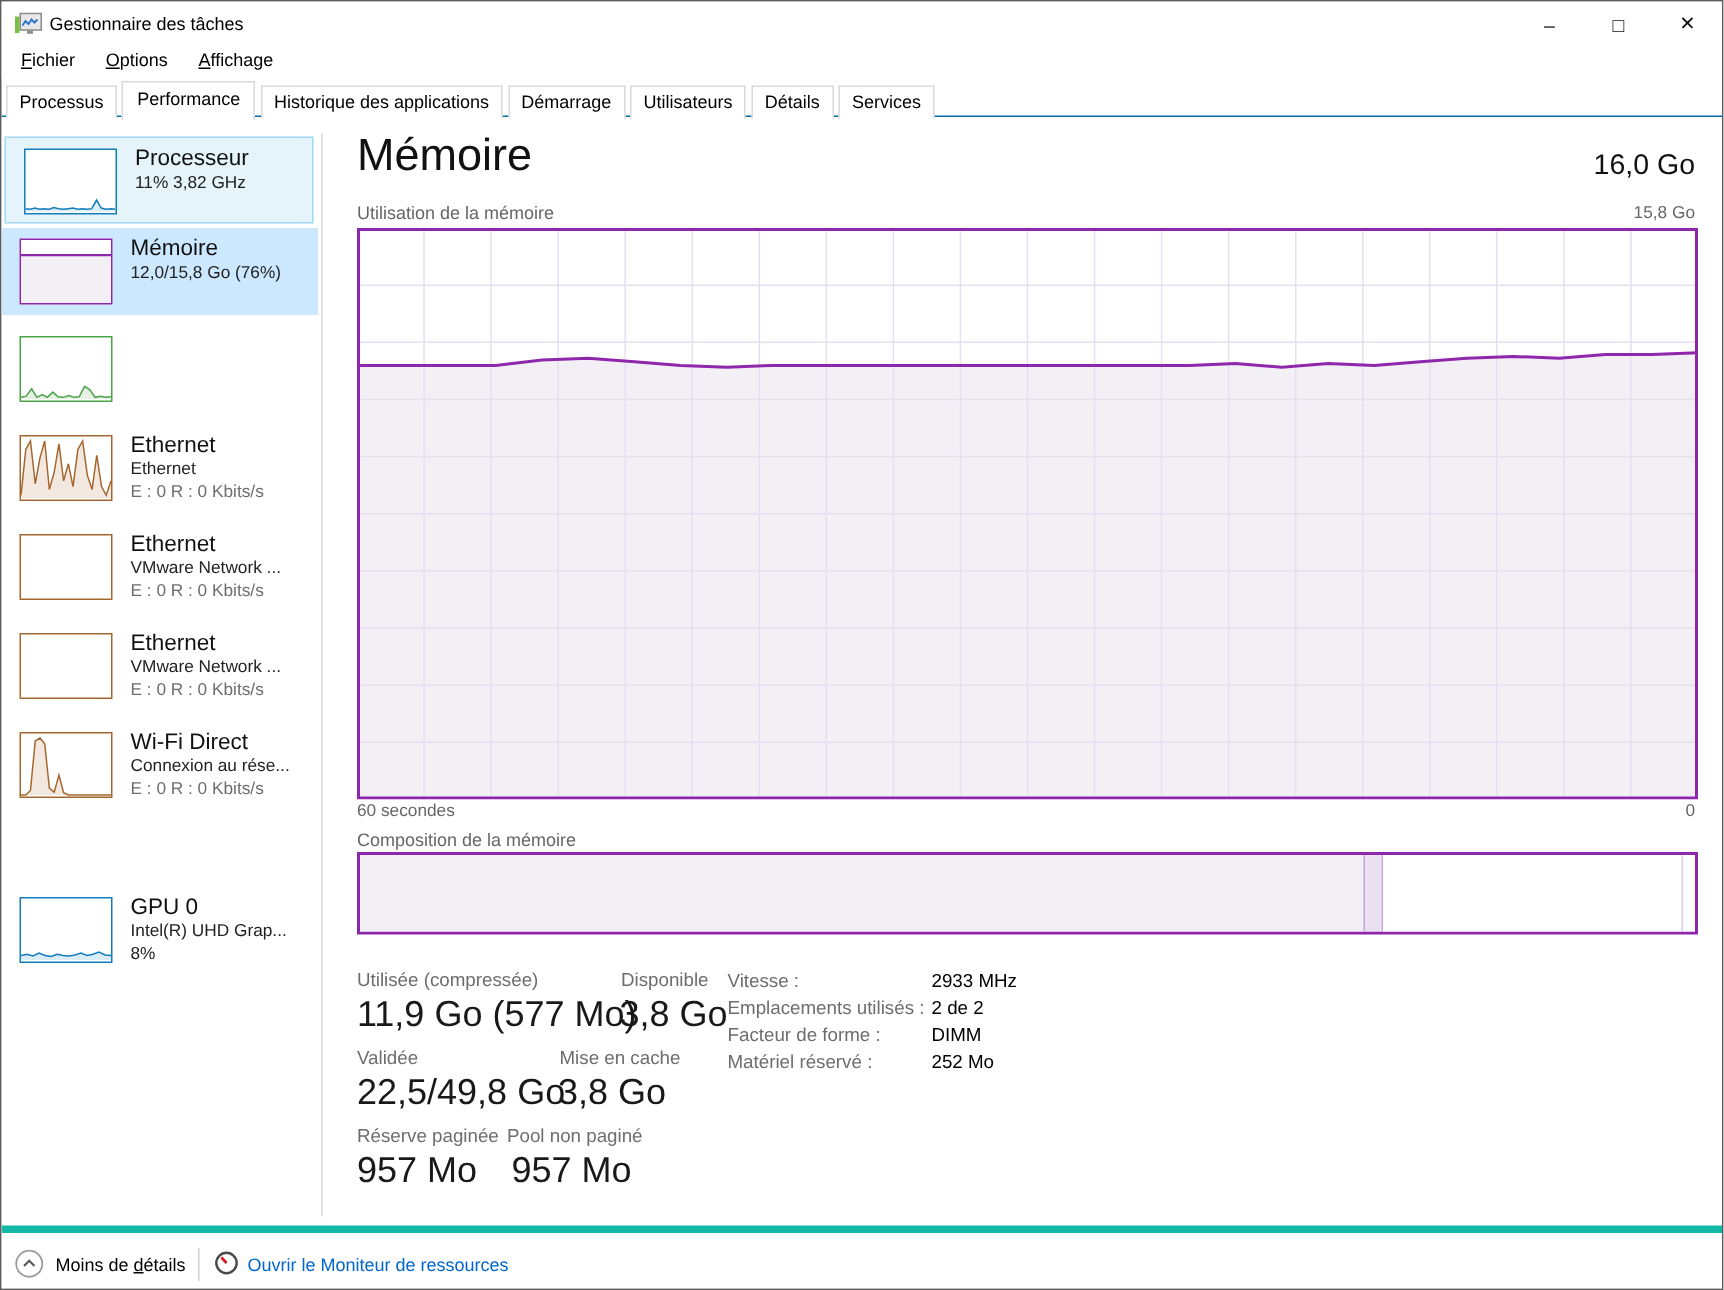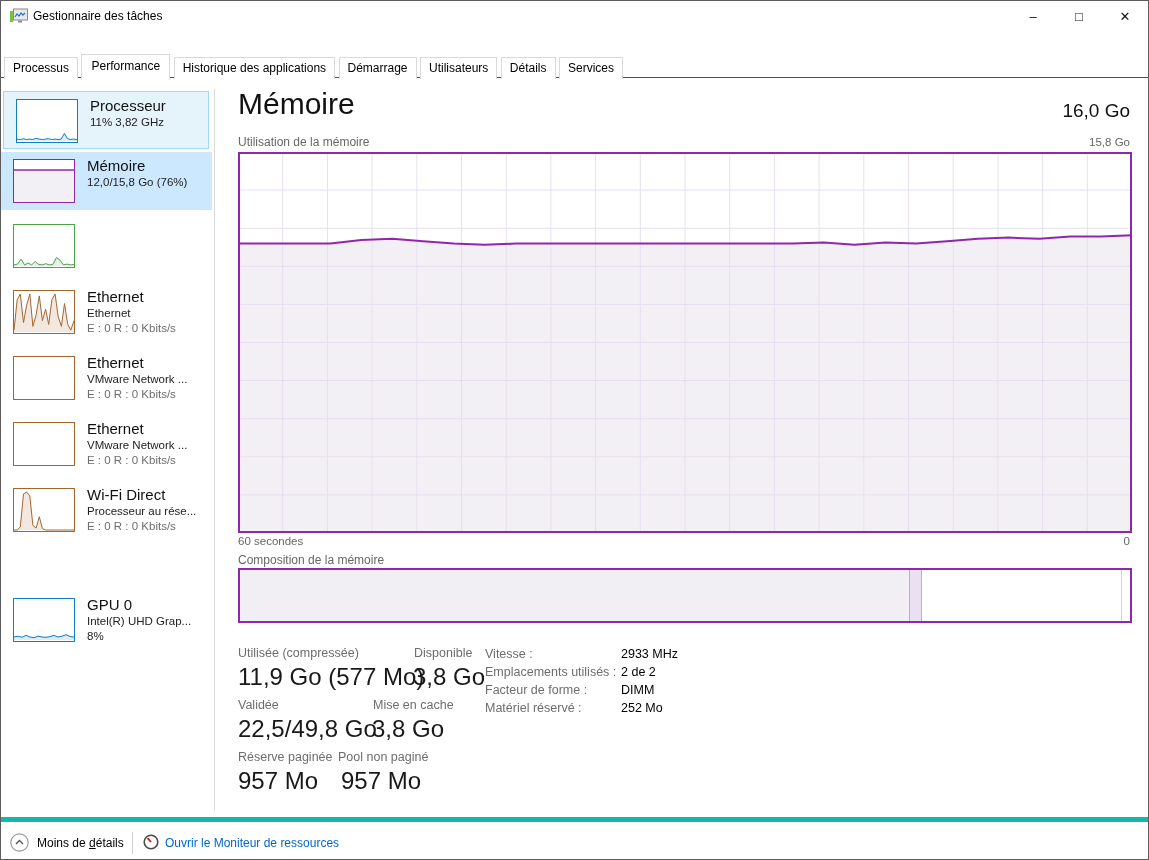--- a/index.html
+++ b/index.html
@@ -74,20 +74,25 @@
       <rect x="8" y="12.5" width="4" height="2" fill="#8a8a8a"></rect>
     </svg>
     <span class="title-text">Gestionnaire des tâches</span>
     <div class="win-controls">
       <div class="win-btn">–</div>
       <div class="win-btn">□</div>
       <div class="win-btn">✕</div>
     </div>
   </div>
 
+  <div class="menubar">
+    <span class="menu-item"><span></span><span class="accel">F</span><span>ichier</span></span>
+    <span class="menu-item"><span></span><span class="accel">O</span><span>ptions</span></span>
+    <span class="menu-item"><span></span><span class="accel">A</span><span>ffichage</span></span>
+  </div>
 
   <div class="tabstrip">
     <span class="tab">Processus</span>
     <span class="tab selected">Performance</span>
     <span class="tab">Historique des applications</span>
     <span class="tab">Démarrage</span>
     <span class="tab">Utilisateurs</span>
     <span class="tab">Détails</span>
     <span class="tab">Services</span>
   </div>
@@ -160,21 +165,21 @@
     </div>
     <div class="side-item" style="top:402px;">
       <div class="spark-box" style="border-color: rgb(165, 102, 46);">
           <svg viewBox="0 0 60 42">
             <polygon points="0,41 0.0,41.0 3.2,41.0 6.3,38.0 9.5,4.9 12.6,3.0 15.8,6.8 18.9,36.4 22.1,39.1 25.3,27.7 28.4,39.5 31.6,41.0 34.7,41.0 37.9,41.0 41.1,41.0 44.2,41.0 47.4,41.0 50.5,41.0 53.7,41.0 56.8,41.0 60.0,41.0 60,41" fill="#a5662e26"></polygon>
             <polyline points="0.0,41.0 3.2,41.0 6.3,38.0 9.5,4.9 12.6,3.0 15.8,6.8 18.9,36.4 22.1,39.1 25.3,27.7 28.4,39.5 31.6,41.0 34.7,41.0 37.9,41.0 41.1,41.0 44.2,41.0 47.4,41.0 50.5,41.0 53.7,41.0 56.8,41.0 60.0,41.0" fill="none" stroke="#a5662e" stroke-width="1"></polyline>
           </svg>
         </div>
       <div class="side-text">
         <div class="side-title">Wi-Fi Direct</div>
-        <div class="side-sub">Processeur au rése...</div>
+        <div class="side-sub">Connexion au rése...</div>
         <div class="side-sub dim">E : 0 R : 0 Kbits/s</div>
       </div>
     </div>
     <div class="side-item" style="top:468px;margin-top:44px;">
       <div class="spark-box" style="border-color: rgb(17, 125, 187);">
           <svg viewBox="0 0 60 42">
             <polygon points="0,41 0.0,38.0 4.0,37.2 8.0,38.3 12.0,36.4 16.0,38.0 20.0,38.7 24.0,37.2 28.0,38.0 32.0,38.3 36.0,37.6 40.0,36.4 44.0,38.0 48.0,37.2 52.0,35.7 56.0,37.6 60.0,38.0 60,41" fill="#117dbb26"></polygon>
             <polyline points="0.0,38.0 4.0,37.2 8.0,38.3 12.0,36.4 16.0,38.0 20.0,38.7 24.0,37.2 28.0,38.0 32.0,38.3 36.0,37.6 40.0,36.4 44.0,38.0 48.0,37.2 52.0,35.7 56.0,37.6 60.0,38.0" fill="none" stroke="#117dbb" stroke-width="1"></polyline>
           </svg>
         </div>

